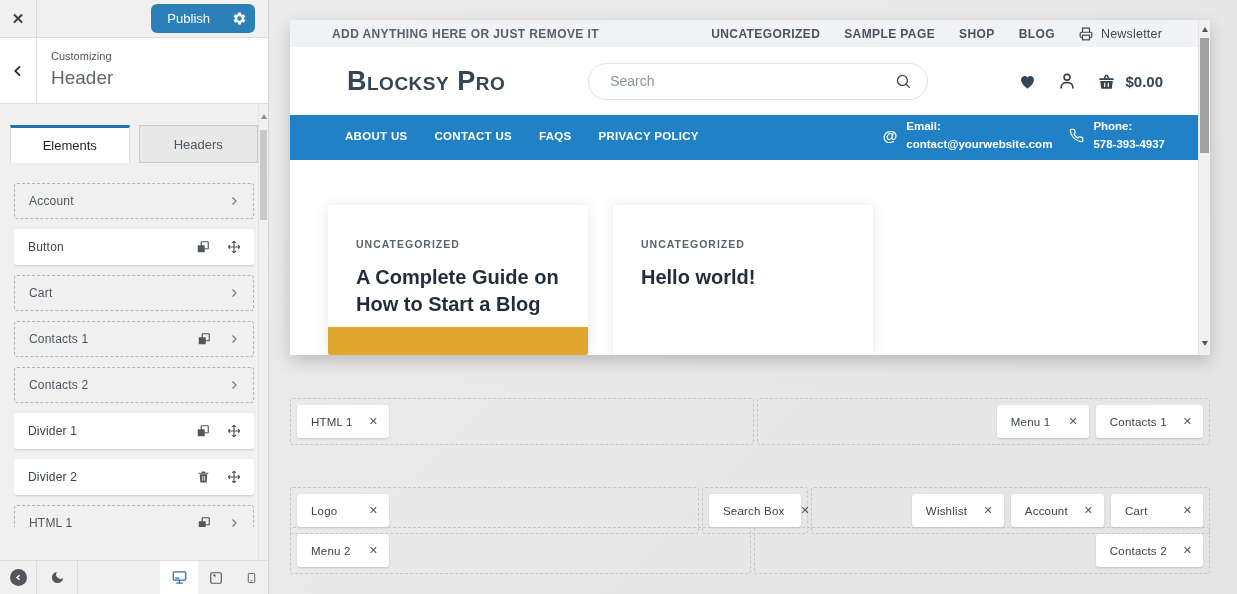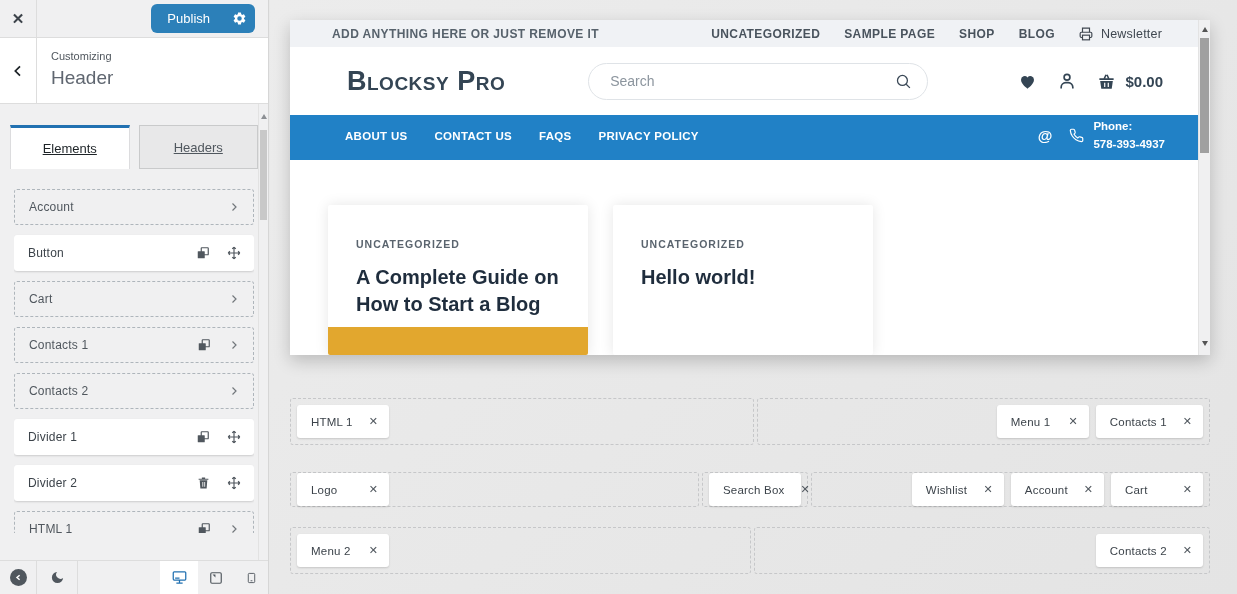--- a/index.html
+++ b/index.html
@@ -17,21 +17,21 @@
 
   .panel-head { height:66px; background:#fff; border-bottom:1px solid #ddd; display:flex; }
   .back-btn { width:37px; border-right:1px solid #ddd; display:flex; align-items:center; justify-content:center; cursor:pointer; }
   .panel-titles { padding:12px 0 0 14px; }
   .panel-kicker { font-size:11px; color:#50575e; }
   .panel-title { font-size:19px; color:#5f6670; margin-top:5px; }
 
   .section-label { padding:19px 17px 0; font-size:13px; font-weight:bold; color:#3c434a; }
 
   .tabs { display:flex; gap:9px; margin:21px 10px 0; }
-  .tab { flex:1; height:44px; display:flex; align-items:center; justify-content:center; font-size:13px; color:#50575e; cursor:pointer; background:#e8e8e9; border:1px solid #c9cacb;text-decoration:underline; }
+  .tab { flex:1; height:38px; display:flex; align-items:center; justify-content:center; font-size:13px; color:#50575e; cursor:pointer; background:#e8e8e9; border:1px solid #c9cacb; }
   .tab.active { background:#fff; border:1px solid #dcdcde; border-top:3px solid var(--accent-blue,#2271b1); border-bottom:none; color:#1d2327; }
 
   .el-list { margin:0 14px; padding-top:20px; height:364px; overflow:hidden; }
   .el-item { height:36px; margin-bottom:10px; border-radius:3px; display:flex; align-items:center; justify-content:space-between; padding:0 13px 0 14px; cursor:pointer; }
   .el-item.dashed { border:1px dashed #aeb5bb; color:#50575e; }
   .el-item.solid { background:#fff; box-shadow:0 1px 2px rgba(0,0,0,.15); color:#3c434a; }
   .el-label { font-size:12px; letter-spacing:.2px; }
   .el-icons { display:flex; gap:17px; align-items:center; color:#50575e; }
   .ic { display:flex; }
   .ic-chevron { color:#72777c; }
@@ -88,21 +88,21 @@
   .post-inner { padding:33px 28px 0; }
   .post-cat { font-size:10.5px; font-weight:bold; color:#5a646e; letter-spacing:1px; cursor:pointer; }
   .post-title { margin-top:14px; font-size:20px; font-weight:bold; color:#1f2d3d; line-height:1.35; cursor:pointer; }
   .post-excerpt { margin-top:15px; font-size:14.5px; color:#5a6570; line-height:1.72; }
   .post-accent { position:absolute; left:0; right:0; bottom:0; height:28px; background:var(--post-yellow,#e2a72e); }
 
   
   .builder { position:absolute; left:20px; top:0; width:920px; height:594px; pointer-events:none; }
   .bld-row { position:absolute; left:0; width:920px; height:47px; display:flex; gap:3px; pointer-events:auto; }
   .bld-row:nth-of-type(1) { top:398px; }
-  .bld-row:nth-of-type(2) { top:466px;align-items:center; }
+  .bld-row:nth-of-type(2) { top:487px; }
   .bld-row:nth-of-type(3) { top:527px; }
   .bld-cell { border:1px dashed #c6c7c9; border-radius:3px; display:flex; align-items:center; gap:7px; padding:0 6px; }
   .bld-cell.grow { flex:1; }
   .bld-cell.cell-right { justify-content:flex-end; }
   .chip { background:#fff; height:33px; min-width:92px; border-radius:3px; box-shadow:0 1px 2px rgba(0,0,0,.15); display:flex; align-items:center; justify-content:space-between; padding:0 11px 0 14px; cursor:grab; }
   .chip-label { font-size:11.5px; color:#3c434a; letter-spacing:.2px; white-space:nowrap; }
   .chip-x { color:#50575e; font-size:11px; margin-left:16px; cursor:pointer; }
 </style>
 </head>
 <body>
@@ -378,20 +378,24 @@
         <div class="nav-menu">
           <span class="nav-item">ABOUT US</span>
             <span class="nav-item">CONTACT US</span>
             <span class="nav-item">FAQS</span>
             <span class="nav-item">PRIVACY POLICY</span>
         </div>
         <div class="nav-contacts">
           <span class="contact">
               <span class="contact-icon contact-at">@</span>
 
+              <span class="contact-text">
+                <span>Email:</span><br>
+                <span>contact@yourwebsite.com</span>
+              </span>
             </span>
             <span class="contact">
 
               <span class="contact-icon">
                 <svg width="15" height="15" viewBox="0 0 24 24" fill="none" stroke="#fff" stroke-width="1.9">
                   <path d="M22 16.92v3a2 2 0 0 1-2.18 2 19.79 19.79 0 0 1-8.63-3.07 19.5 19.5 0 0 1-6-6A19.79 19.79 0 0 1 2.12 4.18 2 2 0 0 1 4.11 2h3a2 2 0 0 1 2 1.72c.13.96.36 1.9.7 2.81a2 2 0 0 1-.45 2.11L8.09 9.91a16 16 0 0 0 6 6l1.27-1.27a2 2 0 0 1 2.11-.45c.91.34 1.85.57 2.81.7A2 2 0 0 1 22 16.92z"></path>
                 </svg>
               </span>
               <span class="contact-text">
                 <span>Phone:</span><br>

